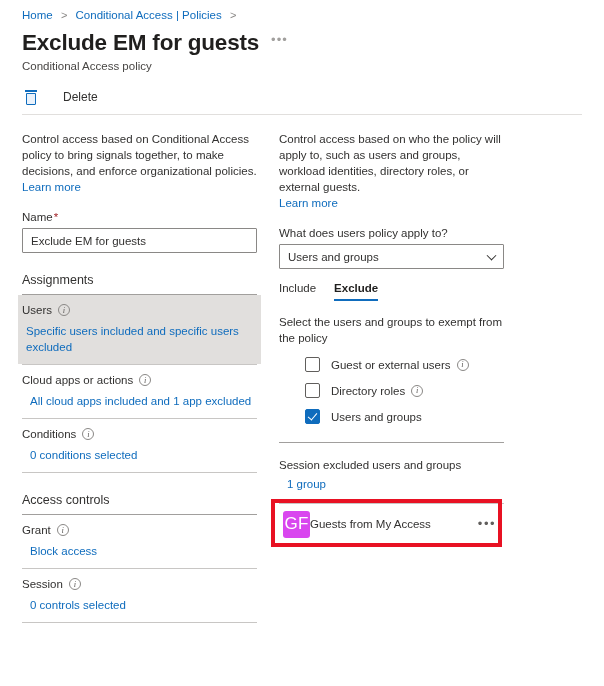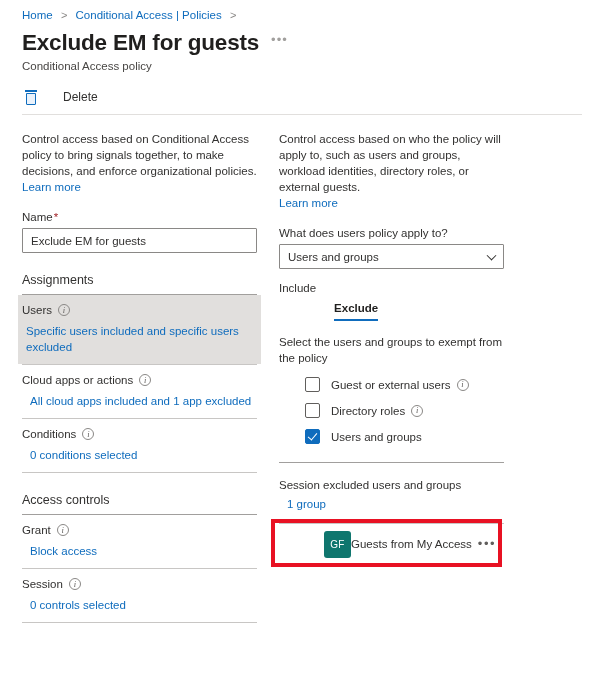--- a/index.html
+++ b/index.html
@@ -252,21 +252,20 @@
   .tab {
     font-size: 11.5px;
     color: #323130;
     padding-bottom: 7px;
     cursor: pointer;
     position: relative;
   }
   .tab.active {
     font-weight: bold;
     color: #201f1e;
-    margin-top: 20px;
   }
   .tab.active::after {
     content: "";
     position: absolute;
     left: 0; right: 0; bottom: 0;
     height: 2px;
     background: #0f6cbd;
   }
 
   .instr {
@@ -343,29 +342,28 @@
     height: 40px;
     padding: 0 6px 0 4px;
     cursor: pointer;
     position: relative;
     z-index: 2;
   }
   .avatar {
     width: 27px;
     height: 27px;
     border-radius: 3px;
-    background: #0f766e;
+    background: #d946ef;
     color: #ffffff;
-    font-size: 10px;
+    font-size: 17px;
     display: flex;
     align-items: center;
     justify-content: center;
     flex: 0 0 27px;
     letter-spacing: 0.3px;
-    margin-left: 41px;
   }
   .group-name {
     font-size: 11.5px;
     color: #323130;
     margin-left: 0;
     flex: 1 1 auto;
   }
   .more-dots {
     color: #605e5c;
     font-size: 13px;

